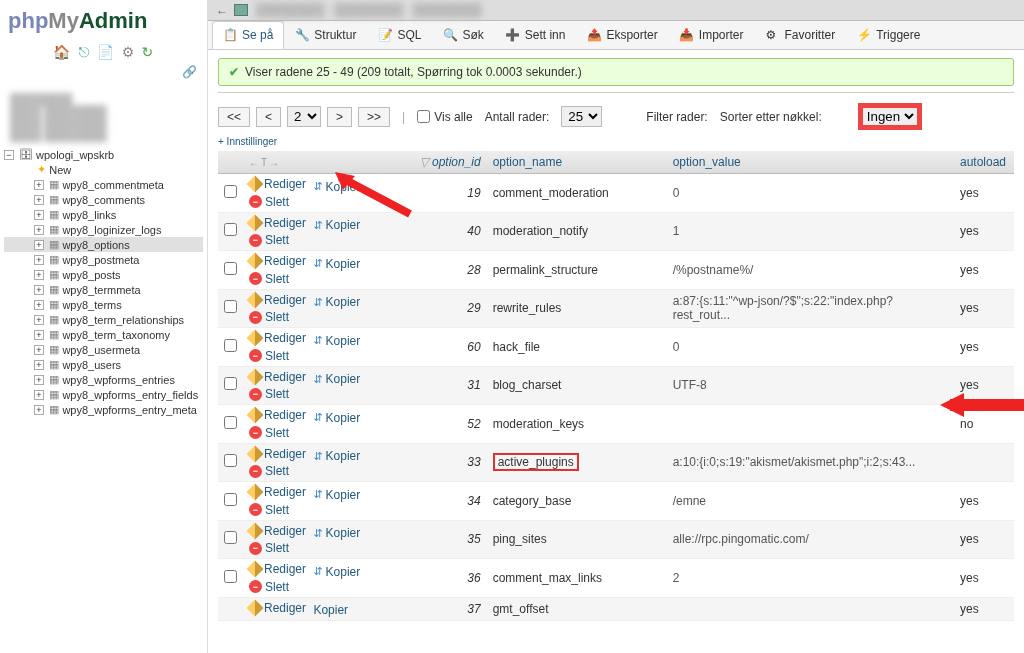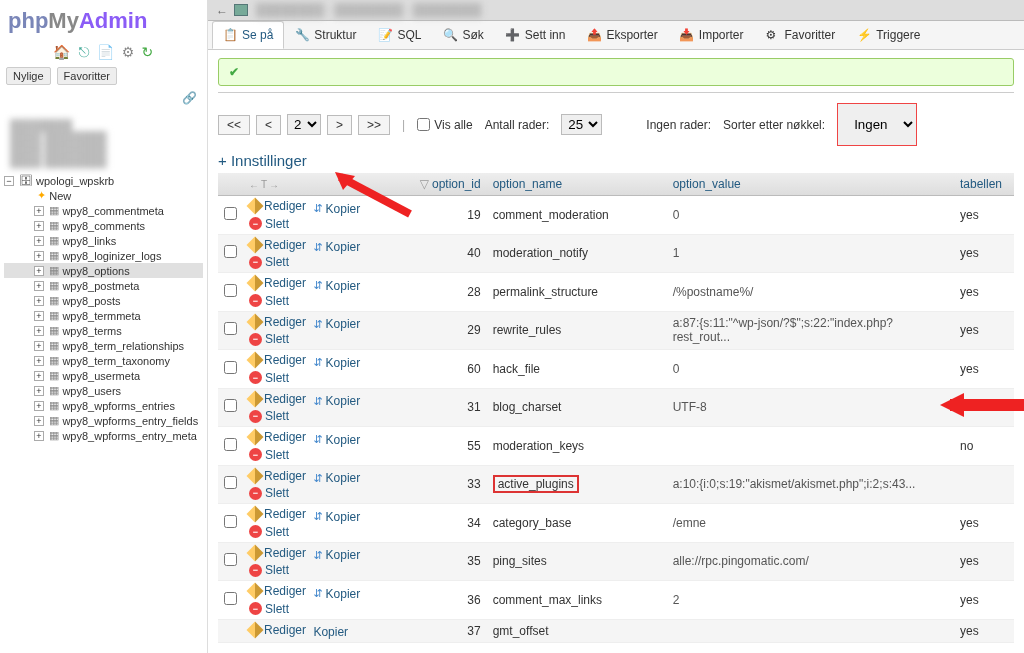--- a/index.html
+++ b/index.html
@@ -2,21 +2,21 @@
 <html><head>
 <meta charset="utf-8">
 <style>
 * { box-sizing: border-box; margin: 0; padding: 0; }
 body { font-family: Arial, sans-serif; font-size: 12px; color: #333; background: #f5f5f5; width: 1024px; height: 653px; overflow: hidden; position: relative; }
 .sidebar { position: absolute; left: 0; top: 0; width: 208px; height: 100%; background: #fff; border-right: 1px solid #ddd; }
 .logo { padding: 8px; }
 .logo-text { font-family: sans-serif; font-size: 22px; font-weight: bold; }
 .logo-php { color: #7a86b8; }
 .logo-my { color: #888; }
-.logo-admin { color: #8b5cf6; }
+.logo-admin { color: #14532d; }
 .sidebar-icons { text-align: center; padding: 2px; }
 .sidebar-icons span { margin: 0 2px; font-size: 14px; cursor: pointer; }
 .sidebar-tabs { display: flex; padding: 4px 6px; gap: 6px; }
 .sidebar-tab { background: #eee; padding: 2px 6px; border: 1px solid #ccc; border-radius: 2px; cursor: pointer; font-size: 11px; }
 .link-icon { text-align: right; padding: 2px 10px; color: #888; }
 .tree { padding: 6px 4px; font-size: 11px; }
 .tree-item { display: flex; align-items: center; padding: 1px 0; white-space: nowrap; cursor: pointer; }
 .tree-item.db { font-weight: normal; }
 .tree-item.child { padding-left: 18px; }
 .tree-item.table { padding-left: 30px; }
@@ -42,35 +42,35 @@
 .sql-links a { color: #235a81; text-decoration: none; }
 .sql-links input { vertical-align: middle; margin-right: 3px; }
 .divider-line { border: none; border-top: 1px solid #ccc; margin: 6px 0; }
 .controls-row { display: flex; align-items: center; gap: 12px; padding: 4px 0; font-size: 12px; }
 .pagination { display: flex; gap: 6px; align-items: center; }
 .pg-btn { padding: 2px 8px; border: 1px solid #bbb; background: #f5f5f5; cursor: pointer; }
 .pg-select { padding: 1px 2px; border: 1px solid #bbb; }
 .controls-sep { color: #aaa; }
 .controls-row label { display: flex; align-items: center; gap: 4px; }
 .filter-input { width: 140px; padding: 2px; border: 1px solid #bbb; }
-.sort-select { padding: 12px; border: 1px solid #ef4444; }
-.settings-link { color: #235a81; cursor: pointer; padding: 2px 0; font-size: 15px; display: inline-block; }
+.sort-select { padding: 0; border: 5px solid #ef4444; margin-left: 24px; }
+.settings-link { color: #235a81; cursor: pointer; padding: 2px 0; font-size: 10px; display: inline-block; }
 .table-container { margin-top: 2px; }
 .data-table { width: 100%; border-collapse: collapse; font-size: 12px; }
 .data-table th { background: linear-gradient(#eee, #ddd); padding: 4px 6px; text-align: left; border-bottom: 1px solid #bbb; font-weight: normal; color: #235a81; }
 .data-table th.sortable { cursor: pointer; }
 .data-table td { padding: 3px 6px; border-bottom: 1px solid #eee; }
 .data-table tr.odd { background: #f5f5f5; }
 .data-table tr.even { background: #fff; }
 .row-check { width: 20px; text-align: center; }
 .action-link { color: #235a81; text-decoration: none; display: inline-flex; align-items: center; gap: 3px; margin-right: 4px; }
 .pencil-icon { width: 12px; height: 12px; background: linear-gradient(135deg, #fc6 50%, #c93 50%); display: inline-block; transform: rotate(-45deg); }
 .copy-icon { color: #48c; font-size: 11px; }
 .delete-icon { width: 13px; height: 13px; border-radius: 50%; background: #e44; color: #fff; display: inline-flex; align-items: center; justify-content: center; font-size: 9px; font-weight: bold; }
-.col-id { text-align: right; width: 50px; }
+.col-id { text-align: right; width: 50px; font-style: italic; }
 .col-name { width: 180px; }
 .col-value { color: #555; }
 .col-autoload { width: 60px; }
 .highlight-box { border: 2px solid #d33; padding: 0 3px; display: inline-block; }
 .sort-icons { float: left; margin-right: 4px; color: #999; font-size: 10px; display:flex; flex-direction: row; gap:2px; }
 .red-arrow { position: absolute; z-index: 100; }
 .arrow1 { left: 335px; top: 172px; width: 90px; height: 50px; }
 .arrow2 { left: 940px; top: 387px; width: 84px; height: 36px; }
 .arrow-svg { width: 100%; height: 100%; }
 .blur { filter: blur(3px); color: #bbb; }
@@ -84,24 +84,20 @@
       <span class="logo-php">php</span><span class="logo-my">My</span><span class="logo-admin">Admin</span>
     </span>
   </div>
   <div class="sidebar-icons">
     <span>🏠</span>
     <span style="color:#4a9">⎋</span>
     <span style="color:#888">📄</span>
     <span style="color:#888">⚙</span>
     <span style="color:#4a4">↻</span>
   </div>
-  <div class="sidebar-tabs">
-    <div class="sidebar-tab">Nylige</div>
-    <div class="sidebar-tab">Favoritter</div>
-  </div>
   <div class="link-icon">🔗</div>
   <div class="tree">
     <div class="blur" style="height:60px; padding:6px;">████████<br>████ ████████<br>████ ████████<br>████ ████████</div>
     <div class="tree-item db">
       <span class="tree-toggle">−</span>
       <span class="tree-icon">🗄</span>
       <span>wpologi_wpskrb</span>
     </div>
     <div class="tree-item child">
       <span style="width:12px"></span>
@@ -233,59 +229,60 @@
         <span>Favoritter</span>
       </div>
       <div class="tab">
         <span class="tab-icon">⚡</span>
         <span>Triggere</span>
       </div>
     </div>
   <div class="content">
     <div class="success-box">
       <span class="success-check">✔</span>
+      <span>Viser radene 25 - 49 (209 totalt, Spørring tok 0.0003 sekunder.)</span>
     </div>
     <hr class="divider-line">
     <div class="controls-row">
       <div class="pagination">
         <span class="pg-btn">&lt;&lt;</span>
         <span class="pg-btn">&lt;</span>
         <select class="pg-select"><option>2</option></select>
         <span class="pg-btn">&gt;</span>
         <span class="pg-btn">&gt;&gt;</span>
       </div>
       <span class="controls-sep">|</span>
       <label>
         <input type="checkbox" style="">
         <span>Vis alle</span>
       </label>
       <span>Antall rader:</span>
       <select class="pg-select"><option>25</option></select>
       <span style="flex:0 0 20px"></span>
-      <span>Ingen rader:</span>
+      <span>Filter rader:</span>
       <span>Sorter etter nøkkel:</span>
       <select class="sort-select"><option>Ingen</option></select>
     </div>
     <div class="settings-link">+ Innstillinger</div>
     <div class="table-container">
       <table class="data-table">
         <thead>
           <tr>
             <th class="row-check"></th>
             <th>
                 <span class="sort-icons">
                   <span>←</span>
                   <span>T</span>
                   <span>→</span>
                 </span>
               </th>
             <th class="sortable col-id"><span style="color:#999;margin-right:3px">▽</span><span>option_id</span></th>
             <th class="sortable col-name">option_name</th>
             <th class="sortable">option_value</th>
-            <th class="sortable col-autoload">tabellen</th>
+            <th class="sortable col-autoload">autoload</th>
           </tr>
         </thead>
         <tbody id="table-body">
             <tr class="even">
     <td class="row-check"><input type="checkbox" style=""></td>
     <td>
       <a href="#" class="action-link"><span class="pencil-icon"></span>Rediger</a>
       <a href="#" class="action-link"><span class="copy-icon">⇵</span>Kopier</a>
       <a href="#" class="action-link"><span class="delete-icon">−</span>Slett</a>
     </td>
@@ -354,21 +351,21 @@
     <td class="col-value">UTF-8</td>
     <td class="col-autoload">yes</td>
             </tr>
             <tr class="even">
     <td class="row-check"><input type="checkbox" style=""></td>
     <td>
       <a href="#" class="action-link"><span class="pencil-icon"></span>Rediger</a>
       <a href="#" class="action-link"><span class="copy-icon">⇵</span>Kopier</a>
       <a href="#" class="action-link"><span class="delete-icon">−</span>Slett</a>
     </td>
-    <td class="col-id">55</td>
+    <td class="col-id">52</td>
     <td class="col-name">moderation_keys</td>
     <td class="col-value"></td>
     <td class="col-autoload">no</td>
             </tr>
             <tr class="odd">
     <td class="row-check"><input type="checkbox" style=""></td>
     <td>
       <a href="#" class="action-link"><span class="pencil-icon"></span>Rediger</a>
       <a href="#" class="action-link"><span class="copy-icon">⇵</span>Kopier</a>
       <a href="#" class="action-link"><span class="delete-icon">−</span>Slett</a>

